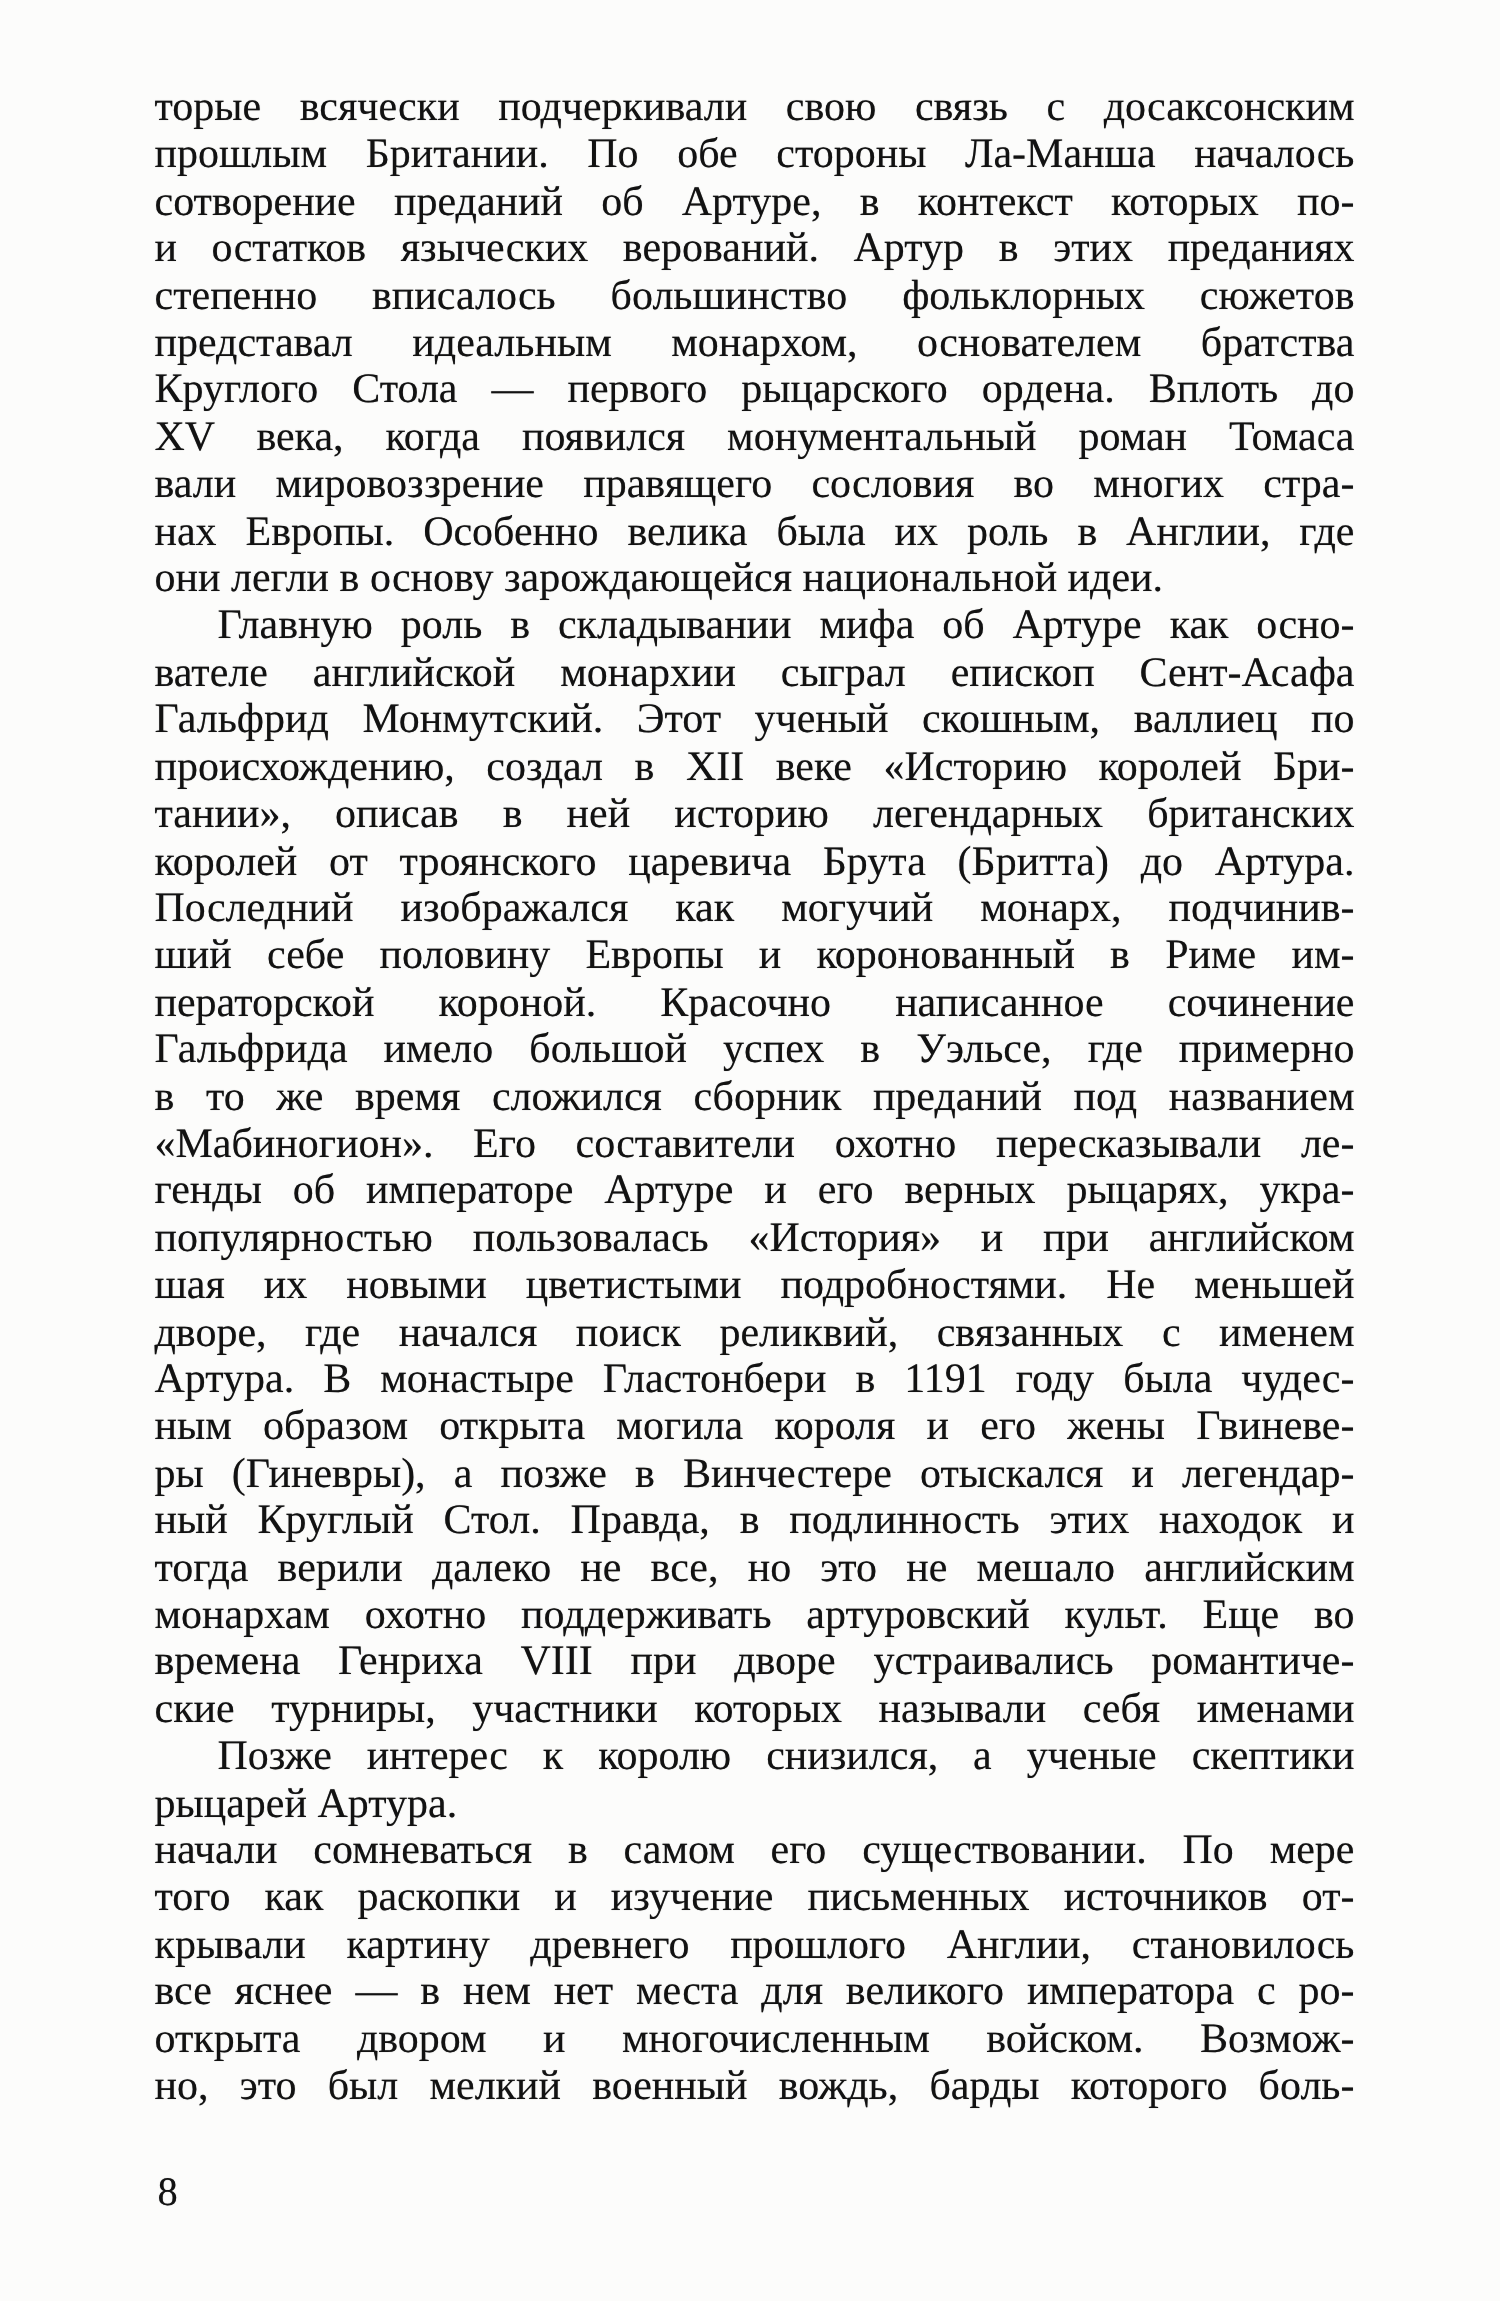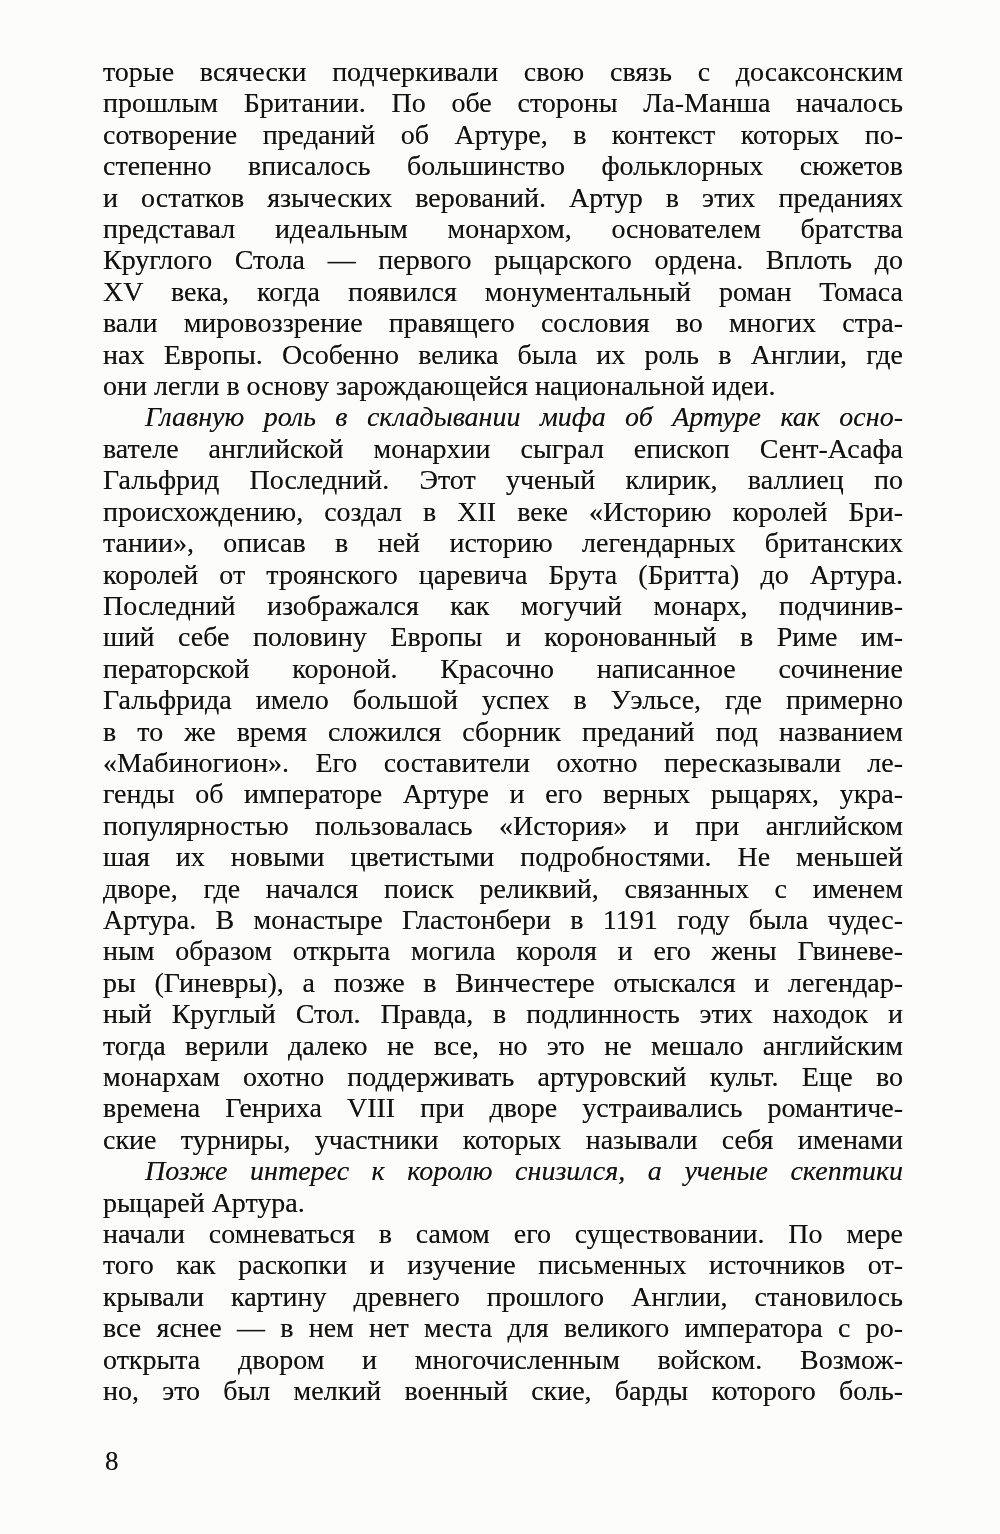--- a/index.html
+++ b/index.html
@@ -26,21 +26,20 @@
   .line {
     font-size: 28px;
     line-height: 31.4px;
     text-align: justify;
     text-align-last: justify;
     white-space: normal;
     text-shadow: 0 0 0.5px rgba(10,10,10,0.55);
   }
   .line.indent {
     text-indent: 42px;
-    font-style: italic;
   }
   .line.para-end {
     text-align-last: left;
   }
   .page-number {
     position: absolute;
     left: 105px;
     top: 1446px;
     font-size: 27px;
     line-height: 30px;
@@ -48,31 +47,31 @@
   }
 </style>
 </head>
 <body>
 
 <div class="page">
   <div class="text-block" id="text-block">
       <div class="line">торые всячески подчеркивали свою связь с досаксонским</div>
       <div class="line">прошлым Британии. По обе стороны Ла-Манша началось</div>
       <div class="line">сотворение преданий об Артуре, в контекст которых по-</div>
+      <div class="line">и остатков языческих верований. Артур в этих преданиях</div>
       <div class="line">степенно вписалось большинство фольклорных сюжетов</div>
-      <div class="line">и остатков языческих верований. Артур в этих преданиях</div>
       <div class="line">представал идеальным монархом, основателем братства</div>
       <div class="line">Круглого Стола — первого рыцарского ордена. Вплоть до</div>
       <div class="line">XV века, когда появился монументальный роман Томаса</div>
       <div class="line">вали мировоззрение правящего сословия во многих стра-</div>
       <div class="line">нах Европы. Особенно велика была их роль в Англии, где</div>
       <div class="line para-end">они легли в основу зарождающейся национальной идеи.</div>
       <div class="line indent">Главную роль в складывании мифа об Артуре как осно-</div>
       <div class="line">вателе английской монархии сыграл епископ Сент-Асафа</div>
-      <div class="line">Гальфрид Последний. Этот ученый клирик, валлиец по</div>
+      <div class="line">Гальфрид Монмутский. Этот ученый скошным, валлиец по</div>
       <div class="line">происхождению, создал в XII веке «Историю королей Бри-</div>
       <div class="line">тании», описав в ней историю легендарных британских</div>
       <div class="line">королей от троянского царевича Брута (Бритта) до Артура.</div>
       <div class="line">Последний изображался как могучий монарх, подчинив-</div>
       <div class="line">ший себе половину Европы и коронованный в Риме им-</div>
       <div class="line">ператорской короной. Красочно написанное сочинение</div>
       <div class="line">Гальфрида имело большой успех в Уэльсе, где примерно</div>
       <div class="line">в то же время сложился сборник преданий под названием</div>
       <div class="line">«Мабиногион». Его составители охотно пересказывали ле-</div>
       <div class="line">генды об императоре Артуре и его верных рыцарях, укра-</div>
@@ -87,16 +86,16 @@
       <div class="line">монархам охотно поддерживать артуровский культ. Еще во</div>
       <div class="line">времена Генриха VIII при дворе устраивались романтиче-</div>
       <div class="line">ские турниры, участники которых называли себя именами</div>
       <div class="line indent">Позже интерес к королю снизился, а ученые скептики</div>
       <div class="line para-end">рыцарей Артура.</div>
       <div class="line">начали сомневаться в самом его существовании. По мере</div>
       <div class="line">того как раскопки и изучение письменных источников от-</div>
       <div class="line">крывали картину древнего прошлого Англии, становилось</div>
       <div class="line">все яснее — в нем нет места для великого императора с ро-</div>
       <div class="line">открыта двором и многочисленным войском. Возмож-</div>
-      <div class="line">но, это был мелкий военный ские, барды которого боль-</div>
+      <div class="line">но, это был мелкий военный вождь, барды которого боль-</div>
     </div>
   <div class="page-number">8</div>
 </div>
 
 </body></html>

